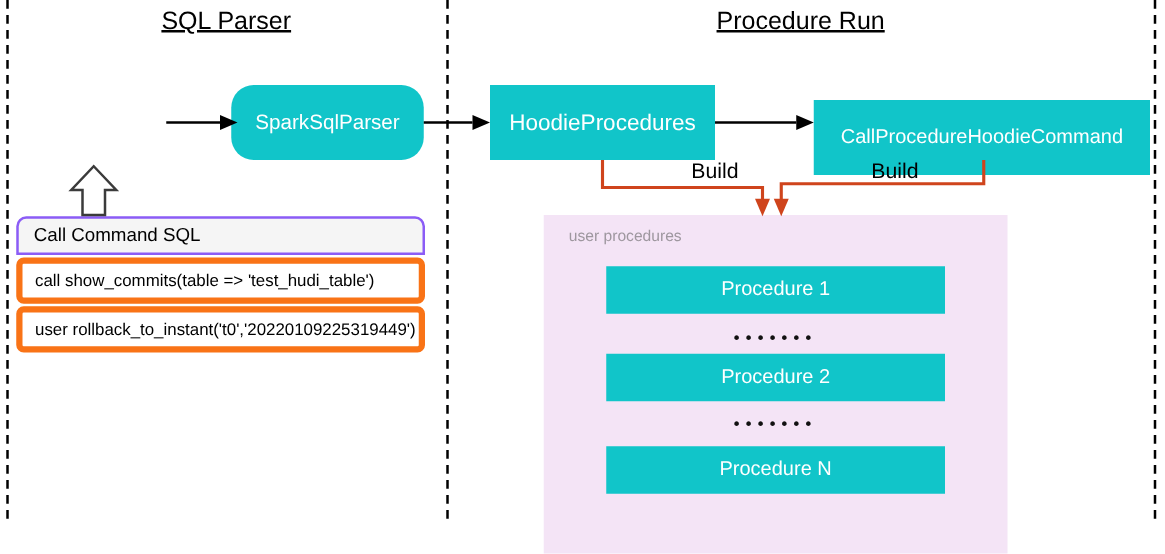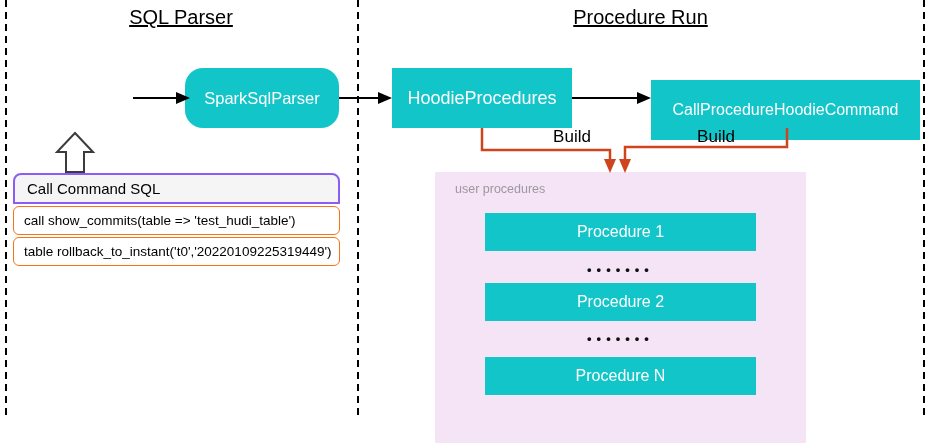--- a/index.html
+++ b/index.html
@@ -21,21 +21,21 @@
   .n-cphc{left:651px;top:80px;width:269px;height:60px;font-size:16px;}
   .edge-label{position:absolute;top:127px;width:80px;text-align:center;font-size:17px;z-index:2;}
   .e-build{left:532px;}
   .e-call{left:676px;}
   .sql-panel{position:absolute;left:13px;top:173px;width:327px;z-index:2;}
   .sql-header{
     height:27px;line-height:27px;background:#F5F5F5;border:2px solid #8b5cf6;
     border-radius:8px 8px 0 0;padding-left:12px;font-size:15px;color:#000;
   }
   .sql-row{
-    height:27px;line-height:27px;background:#fff;border:1px solid #f97316;border-radius:6px;
+    height:27px;line-height:27px;background:#fff;border:5px solid #f97316;border-radius:6px;
     margin-top:2px;padding-left:10px;font-size:13.5px;color:#000;white-space:nowrap;
   }
   .proc-panel{position:absolute;left:435px;top:172px;width:371px;height:284px;background:#F4E4F6;z-index:1;}
   .proc-label{position:absolute;left:20px;top:10px;font-size:12.5px;color:#9E979F;}
   .proc-box{
     position:absolute;left:50px;width:271px;height:38px;background:#11C5C9;color:#fff;
     display:flex;align-items:center;justify-content:center;font-size:16px;
   }
   .p1{top:41px;} .p2{top:111px;} .pn{top:185px;}
   .dots{
@@ -55,21 +55,21 @@
   <div class="node n-spark">SparkSqlParser</div>
   <div class="node n-hoodie">HoodieProcedures</div>
   <div class="node n-cphc">CallProcedureHoodieCommand</div>
 
   <div class="edge-label e-build">Build</div>
   <div class="edge-label e-call">Build</div>
 
   <div class="sql-panel">
     <div class="sql-header">Call Command SQL</div>
     <div class="sql-row">call show_commits(table =&gt; 'test_hudi_table')</div>
-    <div class="sql-row">table rollback_to_instant('t0','20220109225319449')</div>
+    <div class="sql-row">user rollback_to_instant('t0','20220109225319449')</div>
   </div>
 
   <div class="proc-panel">
     <div class="proc-label">user procedures</div>
     <div class="proc-box p1">Procedure 1</div>
     <div class="dots d1">•••••••</div>
     <div class="proc-box p2">Procedure 2</div>
     <div class="dots d2">•••••••</div>
     <div class="proc-box pn">Procedure N</div>
   </div>

